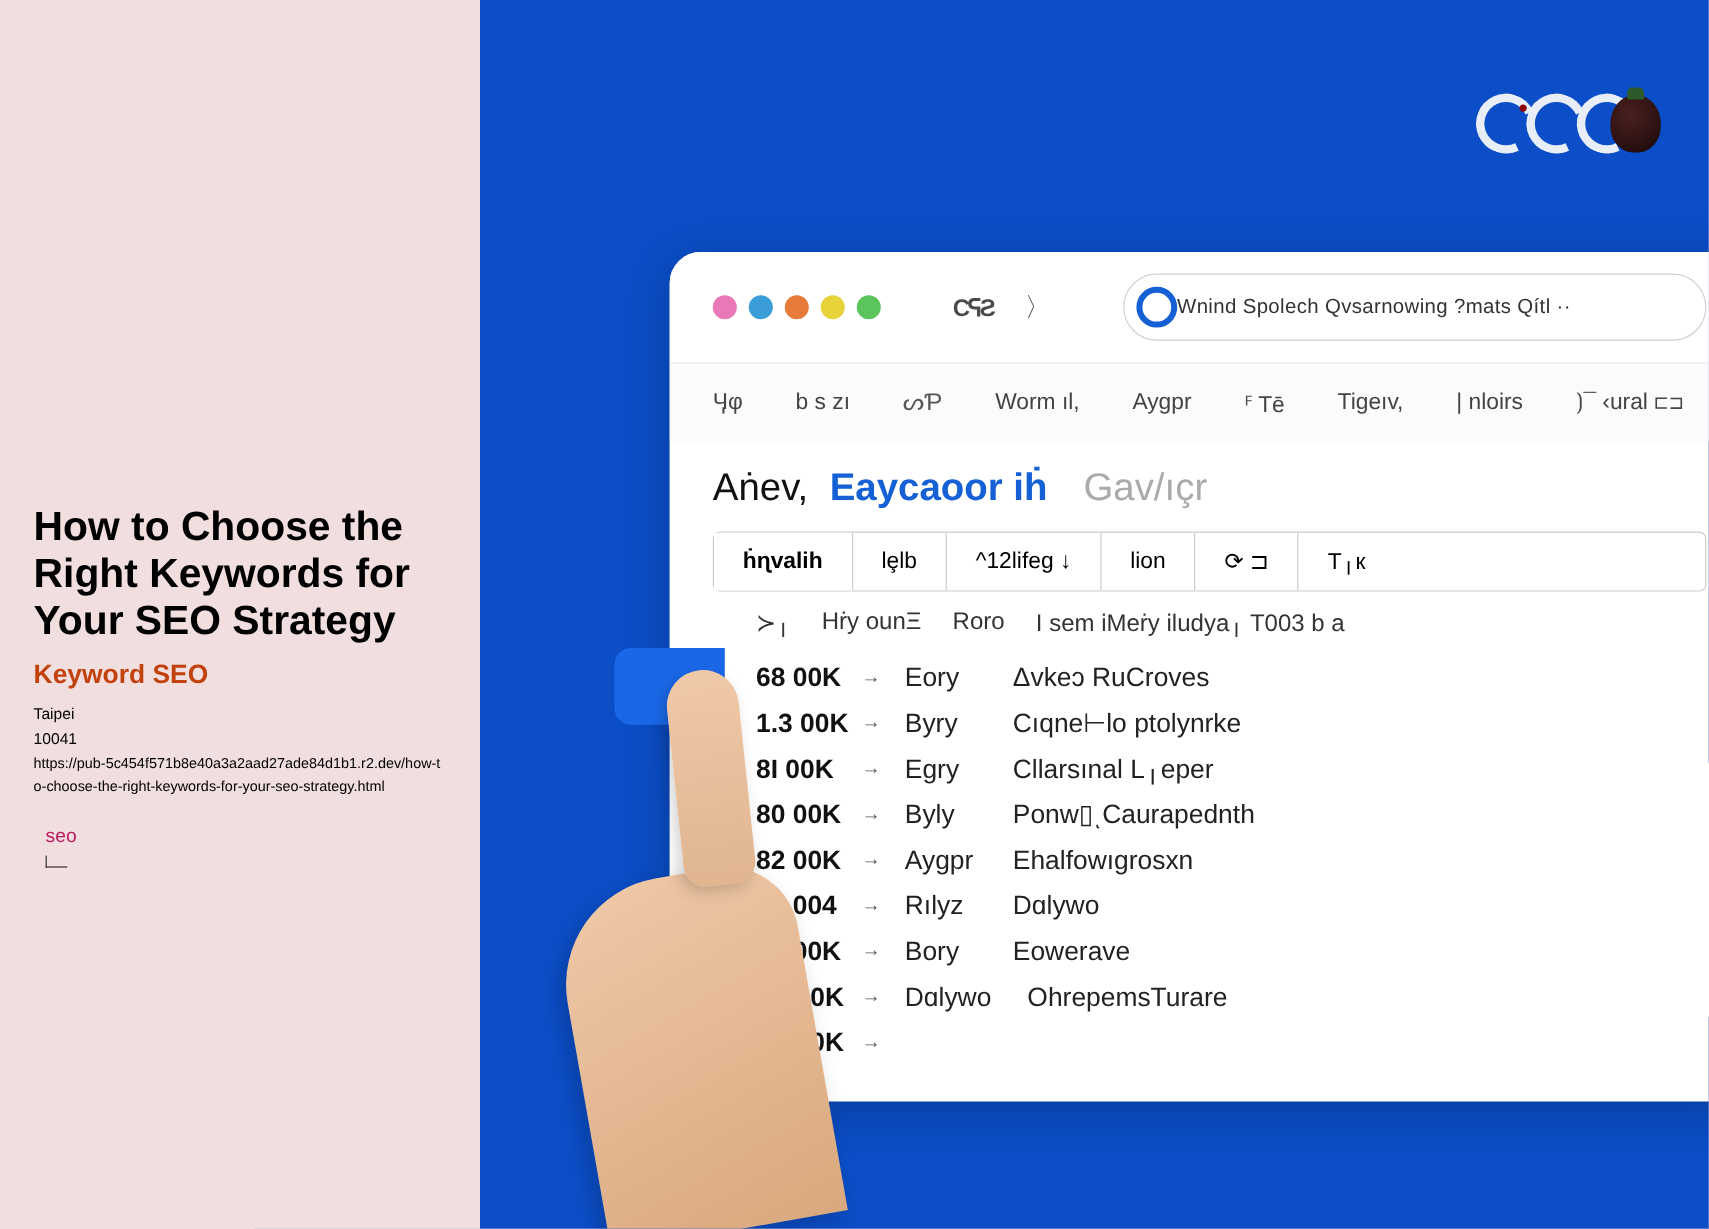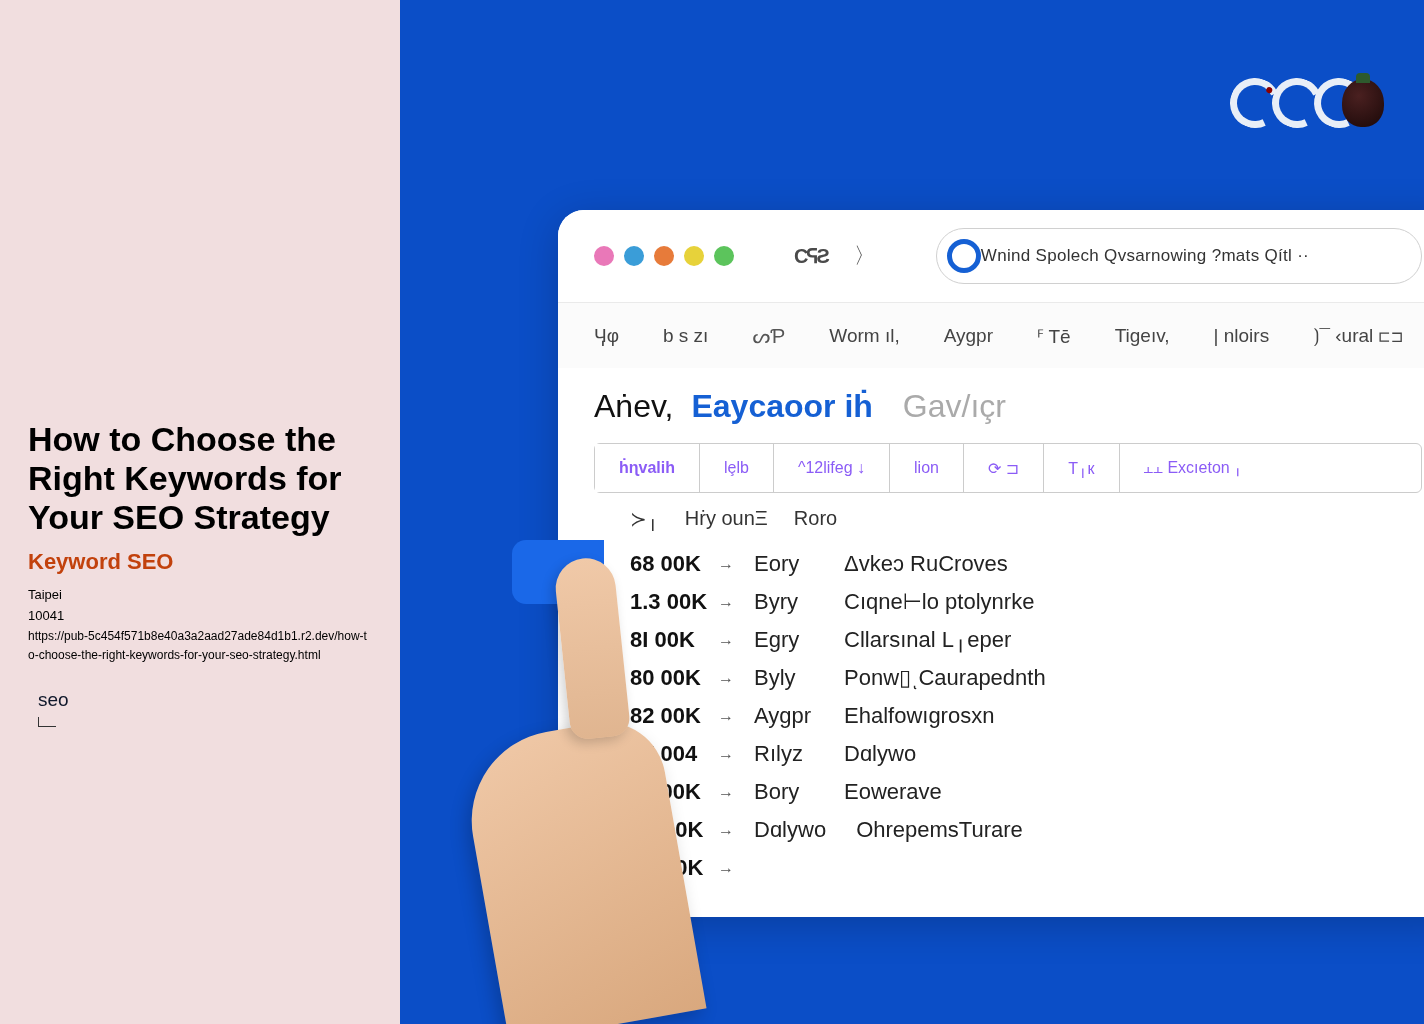--- a/index.html
+++ b/index.html
@@ -39,22 +39,22 @@
     }
     
     .meta-sm {
       font-size: 12px;
     }
     
     .seo-badge {
       display: inline-block;
       margin-top: 24px;
       margin-left: 10px;
-      font-size: 19px;
-      color: #0f172a;
+      font-size: 16px;
+      color: #be185d;
     }
     
     .badge-underline {
       margin-left: 10px;
       margin-top: 6px;
       width: 18px;
       height: 10px;
       border: 1.5px solid #333;
       border-top: none;
       border-right: none;
@@ -207,22 +207,22 @@
     .filter-bar {
       margin: 12px 36px 0;
       height: 50px;
       border: 1px solid #ccc;
       border-radius: 6px;
       display: flex;
       align-items: center;
     }
     .filter-cell {
       padding: 0 24px;
-      font-size: 16px;
-      color: #8b5cf6;
+      font-size: 19px;
+      color: #000000;
       height: 100%;
       display: flex;
       align-items: center;
       border-right: 1px solid #ccc;
       gap: 8px;
       text-align: center;
     }
     .filter-cell:last-child { border-right: none; }
     .fc-hl { background: #fff; font-weight: 600; }
     
@@ -338,27 +338,27 @@
       <span class="hl-gray">Gav/ıçr</span>
     </div>
 
     <div class="filter-bar">
       <div class="filter-cell fc-hl">ḣɳvalih</div>
       <div class="filter-cell">lȩlb</div>
       <div class="filter-cell">^12lifeg ↓</div>
       <div class="filter-cell">lion</div>
       <div class="filter-cell">⟳  ⊐</div>
       <div class="filter-cell">T╷к</div>
-      <div class="filter-cell">⫠⫠  Excıeton╷</div>
     </div>
 
     <div class="sub-row">
       <span>≻╷</span>
       <span>Hṙy ounΞ</span>
       <span>Roro</span>
+      <span>I sem iMeṙy iludya╷  T003 b a</span>
     </div>
 
     <div class="data-rows">
 
     <div class="data-row">
           <span class="dr-num">68 00K</span>
           <span class="dr-arrow">→</span>
           <span class="dr-tag">Eory</span>
           <span class="dr-term">Δvkeɔ   RuCroves</span>
         </div>

